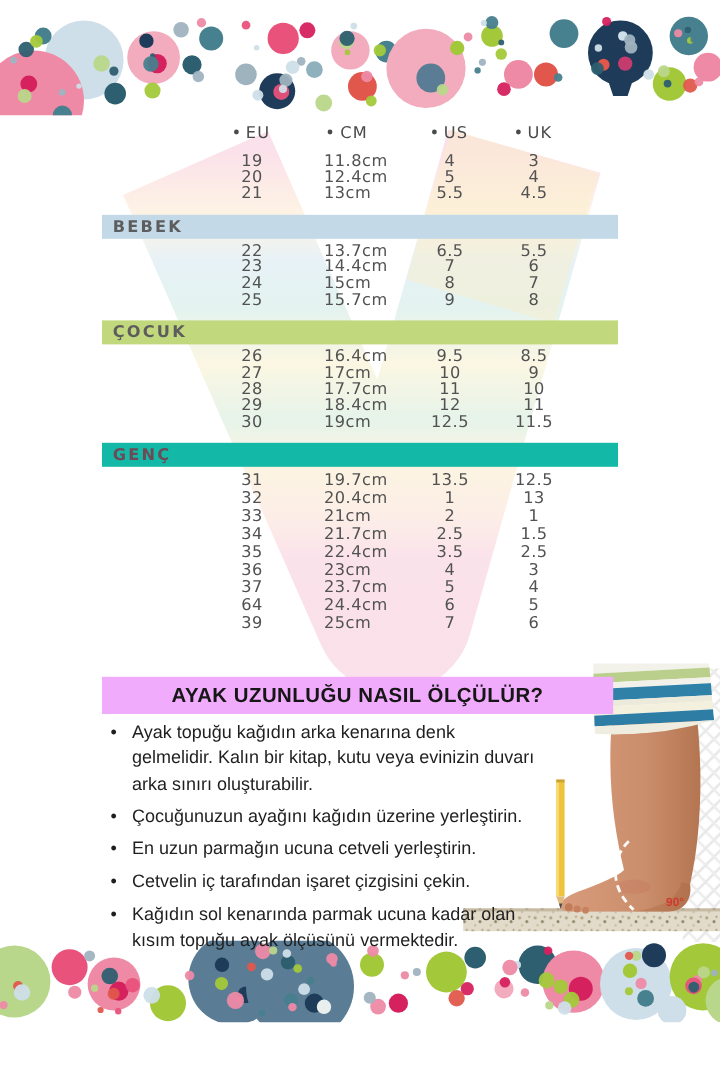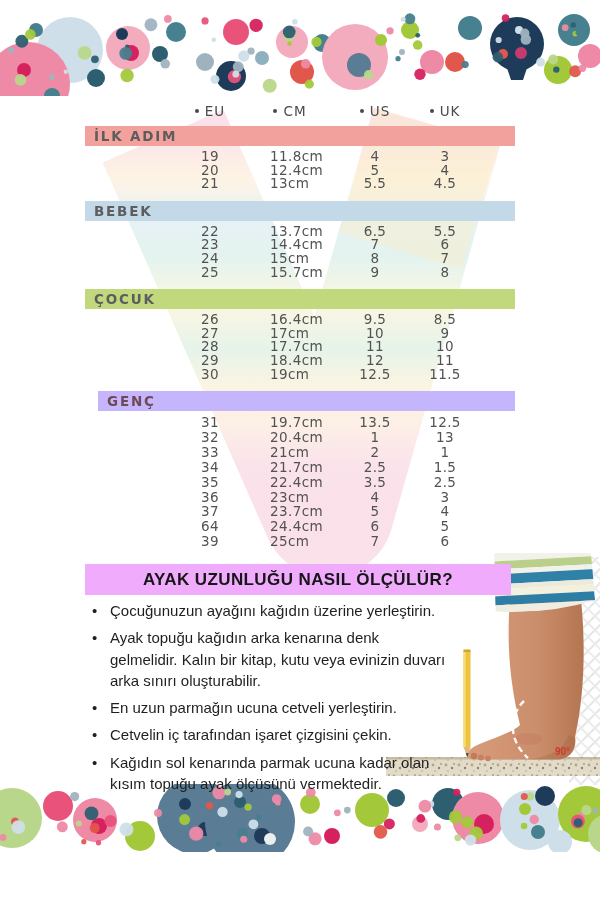--- a/index.html
+++ b/index.html
@@ -175,21 +175,20 @@
   </svg>
 
   <div class="size-table">
     <div class="col-headers">
       <span class="col-h"><i class="dot"></i><span>EU</span></span>
       <span class="col-h"><i class="dot"></i><span>CM</span></span>
       <span class="col-h"><i class="dot"></i><span>US</span></span>
       <span class="col-h"><i class="dot"></i><span>UK</span></span>
     </div>
     <div id="table-body">
-        <div class="sec-bar" style="background: rgb(242, 161, 156); color: rgb(93, 93, 93);">İLK ADIM</div>
         <div class="sec-rows">
           <div class="s-row">
             <span class="cell c-eu">19</span>
             <span class="cell c-cm">11.8cm</span>
             <span class="cell c-us">4</span>
             <span class="cell c-uk">3</span>
           </div>
           <div class="s-row">
             <span class="cell c-eu">20</span>
             <span class="cell c-cm">12.4cm</span>
@@ -256,21 +255,21 @@
             <span class="cell c-us">12</span>
             <span class="cell c-uk">11</span>
           </div>
           <div class="s-row">
             <span class="cell c-eu">30</span>
             <span class="cell c-cm">19cm</span>
             <span class="cell c-us">12.5</span>
             <span class="cell c-uk">11.5</span>
           </div>
         </div>
-        <div class="sec-bar" style="background: #c4b5fd; color: rgb(109, 74, 85); margin-left: 13px;">GENÇ</div>
+        <div class="sec-bar" style="background: #14b8a6; color: rgb(109, 74, 85);">GENÇ</div>
         <div class="sec-rows tall">
           <div class="s-row">
             <span class="cell c-eu">31</span>
             <span class="cell c-cm">19.7cm</span>
             <span class="cell c-us">13.5</span>
             <span class="cell c-uk">12.5</span>
           </div>
           <div class="s-row">
             <span class="cell c-eu">32</span>
             <span class="cell c-cm">20.4cm</span>
@@ -320,22 +319,22 @@
             <span class="cell c-uk">6</span>
           </div>
         </div>
       </div>
   </div>
 
   <div class="title-bar" style="background: #f0abfc;">
     <span>AYAK UZUNLUĞU NASIL ÖLÇÜLÜR?</span>
   </div>
   <ul class="instructions">
+    <li>Ayak topuğu kağıdın arka kenarına denk gelmelidir. Kalın bir kitap, kutu veya evinizin duvarı arka sınırı oluşturabilir.</li>
     <li>Çocuğunuzun ayağını kağıdın üzerine yerleştirin.</li>
-    <li>Ayak topuğu kağıdın arka kenarına denk gelmelidir. Kalın bir kitap, kutu veya evinizin duvarı arka sınırı oluşturabilir.</li>
     <li>En uzun parmağın ucuna cetveli yerleştirin.</li>
     <li>Cetvelin iç tarafından işaret çizgisini çekin.</li>
     <li>Kağıdın sol kenarında parmak ucuna kadar olan kısım topuğu ayak ölçüsünü vermektedir.</li>
   </ul>
 
   <svg class="illus" width="222" height="238" viewBox="0 0 222 238">
     <defs>
       <pattern id="xh" width="14" height="14" patternUnits="userSpaceOnUse">
         <path d="M0,14 L14,0 M-2,2 L2,-2 M12,16 L16,12" stroke="#e2e2e2" stroke-width="2" fill="none"></path>
         <path d="M0,0 L14,14" stroke="#e9e9e9" stroke-width="2" fill="none"></path>

